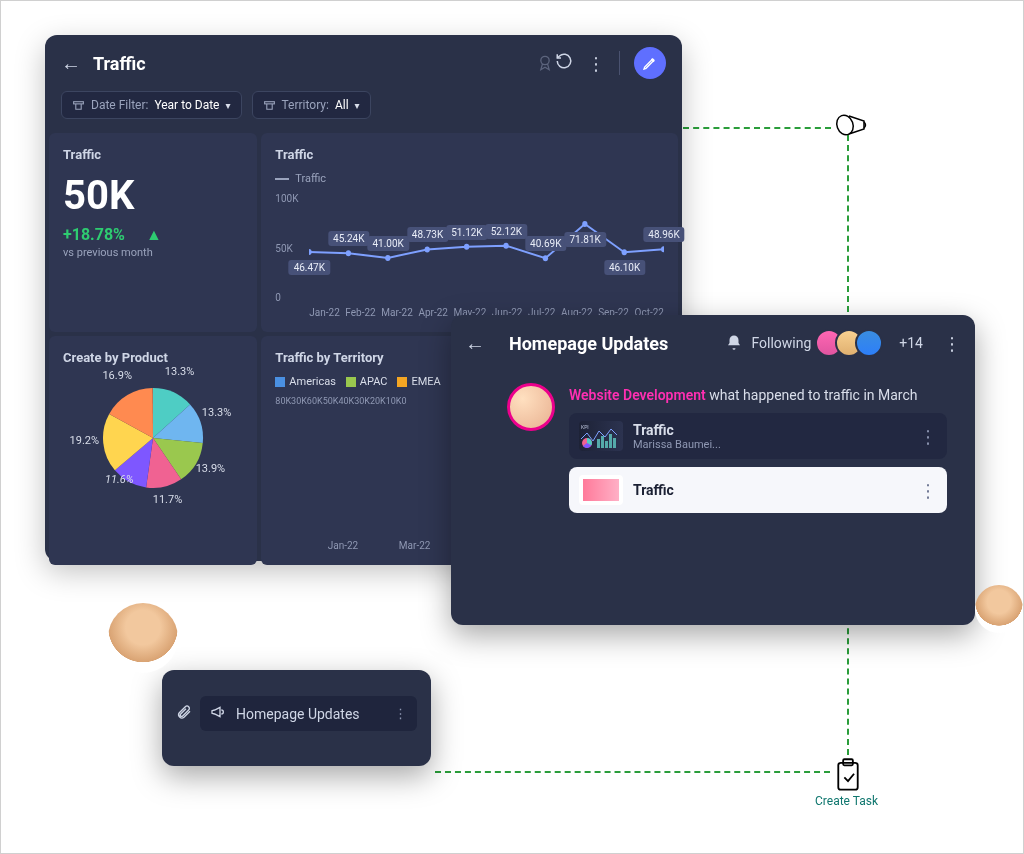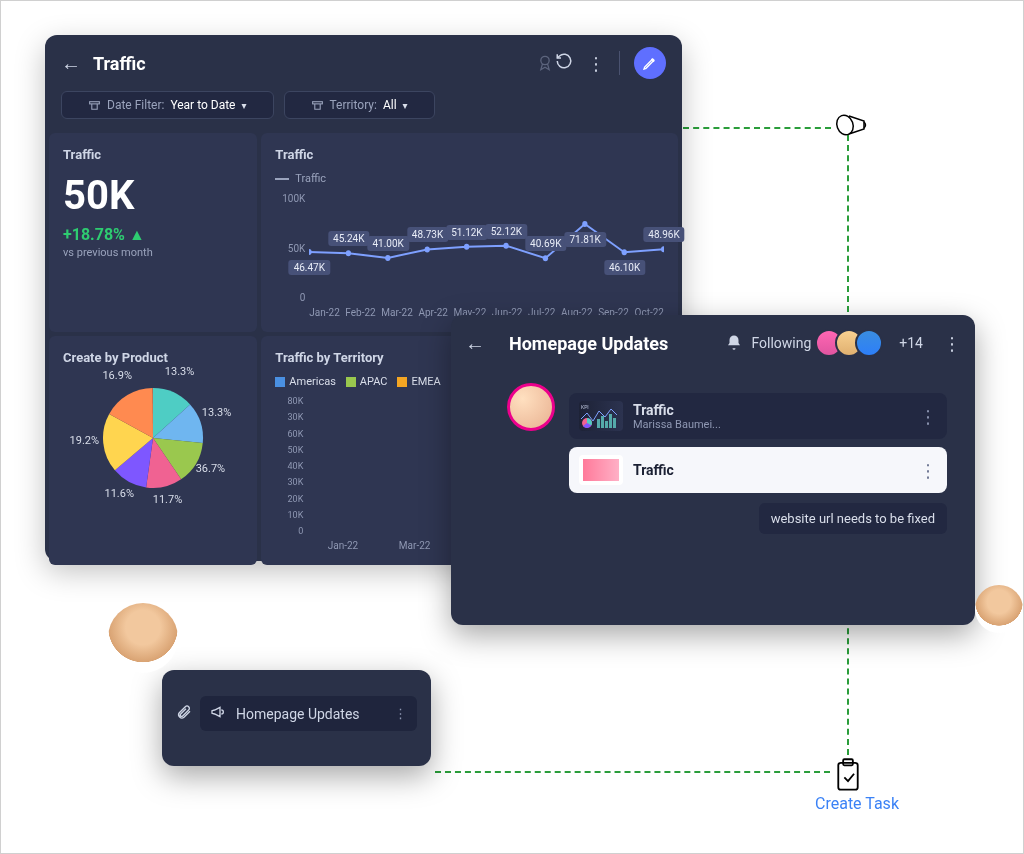--- a/index.html
+++ b/index.html
@@ -7,46 +7,46 @@
 .dash{position:absolute;left:44px;top:34px;width:637px;height:526px;background:#2a3148;border-radius:12px;box-shadow:0 10px 30px rgba(0,0,0,.25);color:#d9deea}
 .dash-header{display:flex;align-items:center;padding:12px 16px}
 .back-arrow{color:#cfd6e6;font-size:20px;margin-right:12px;cursor:pointer}
 .dash-title{color:#fff;font-size:18px;font-weight:700;flex:1}
 .badge-icon{width:20px;height:20px;margin-left:8px;opacity:.5}
 .hdr-actions{display:flex;align-items:center;gap:14px}
 .hdr-actions .icon-btn{color:#cfd6e6;cursor:pointer}
 .edit-btn{width:32px;height:32px;border-radius:50%;background:#5f6fff;display:flex;align-items:center;justify-content:center;color:#fff;cursor:pointer}
 .divider-v{width:1px;height:24px;background:#4a5270}
 .filters{display:flex;gap:10px;padding:0 16px 14px}
-.filter{background:#222841;border:1px solid #3c4560;border-radius:6px;padding:6px 26px;font-size:12px;display:flex;align-items:center;gap:6px;cursor:pointer}
+.filter{background:#222841;border:1px solid #3c4560;border-radius:6px;padding:6px 10px;font-size:12px;display:flex;align-items:center;gap:6px;cursor:pointer}
 .filter .lbl{color:#9aa3bc}
 .filter .val{color:#fff;font-weight:400}
 .grid{display:grid;grid-template-columns:1fr 2fr;grid-template-rows:auto auto;gap:4px;padding:0 4px 4px}
 .card{background:#2f3652;border-radius:6px;padding:14px;color:#d9deea}
 .card h4{font-size:13px;font-weight:700;color:#cfd6e6;margin-bottom:10px}
 .kpi .big{font-size:40px;font-weight:700;color:#fff}
-.kpi .delta{color:#2ecc71;font-size:16px;font-weight:700;display:flex;align-items:center;gap:4px;margin-top:6px}
+.kpi .delta{color:#2ecc71;font-size:16px;font-weight:700;display:flex;align-items:center;gap:21px;margin-top:6px}
 .kpi .sub{color:#9aa3bc;font-size:11px;margin-top:2px}
 .line-card{position:relative}
 .legend-row{display:flex;gap:6px;align-items:center;margin:4px 0 8px}
 .legend-row .dash-line{width:14px;height:0;border-top:2px solid #9aa3bc}
 .legend-row span{font-size:11px;color:#9aa3bc}
 .line-chart{position:relative;height:110px;margin-left:34px}
-.y-axis{position:absolute;left:-34px;top:0;height:100%;display:flex;flex-direction:column;justify-content:space-between;font-size:10px;color:#8f98b3;text-align:right;width:30px}
+.y-axis{position:absolute;left:-34px;top:0;height:100%;display:flex;flex-direction:column;justify-content:space-between;font-size:10px;color:#8f98b3;text-align:left;width:30px}
 .line-svg{width:100%;height:100%}
 .x-axis{display:flex;justify-content:space-between;font-size:10px;color:#8f98b3;margin-left:34px;margin-top:4px}
 .data-label{position:absolute;background:#475178;color:#e8ecf7;font-size:10px;padding:2px 5px;border-radius:3px;transform:translateX(-50%);white-space:nowrap}
 .pie-card{position:relative}
 .pie-svg{display:block;margin:18px auto 0}
 .pie-label{position:absolute;font-size:11px;color:#d9deea}
 .stacked-card .s-legend{display:flex;gap:10px;font-size:11px;margin:2px 0 8px}
 .s-legend span{display:flex;align-items:center;gap:4px}
 .sq{width:10px;height:10px;display:inline-block}
 .stacked-chart{position:relative;height:140px;margin-left:32px}
-.stk-y{position:absolute;left:-32px;top:0;height:100%;display:flex;flex-direction:column;justify-content:space-between;font-size:9px;color:#8f98b3;text-align:right;width:28px}
+.stk-y{position:absolute;left:-32px;top:0;height:100%;display:flex;flex-direction:row;justify-content:space-between;font-size:9px;color:#8f98b3;text-align:right;width:28px}
 .bars{display:flex;align-items:flex-end;height:100%;gap:3px}
 .bar{flex:1;display:flex;flex-direction:column-reverse}
 .seg{width:100%}
 .stk-x{display:flex;justify-content:space-around;font-size:10px;color:#8f98b3;margin-left:32px;margin-top:4px}
 
 .chat{position:absolute;left:450px;top:314px;width:524px;height:310px;background:#2a3148;border-radius:12px;box-shadow:0 10px 30px rgba(0,0,0,.35);color:#d9deea;overflow:hidden;z-index:5}
 .chat-hdr{display:flex;align-items:center;padding:14px 14px;gap:12px}
 .chat-title{color:#fff;font-size:18px;font-weight:700;flex:1}
 .follow{display:flex;align-items:center;gap:8px;color:#cfd6e6;font-size:14px}
 .avatars{display:flex}
@@ -73,21 +73,21 @@
 .task-hdr{display:flex;align-items:center;justify-content:space-between}
 .task-title{font-size:16px;font-weight:700}
 .task-status{background:#4a5270;color:#cfd6e6;font-size:12px;padding:4px 8px;border-radius:4px}
 .task-row{margin-top:12px;display:flex;align-items:center;gap:8px;}
 .task-att{flex:1;background:#1f253d;border-radius:6px;padding:8px 10px;display:flex;align-items:center;gap:10px;font-size:13px}
 .task-att .mh{color:#cfd6e6;font-size:14px}
 .clip{color:#cfd6e6}
 .task-av{position:absolute;left:107px;top:602px;width:70px;height:70px;border-radius:50%;background:#2d7ff9;overflow:hidden;z-index:6}
 .face{width:100%;height:100%;background:radial-gradient(circle at 50% 35%,#f2c89e 30%,#d9a373 60%,#fff 61%)}
 
-.create-label{position:absolute;left:814px;top:793px;font-size:16px;color:#3b82f6}
+.create-label{position:absolute;left:814px;top:793px;font-size:12px;color:#0f766e}
 .clipboard-icon{position:absolute;left:832px;top:757px}
 .megaphone-outline{position:absolute;left:833px;top:109px}
 
 .dash-line-h{position:absolute;border-top:2px dashed #2a9d3a}
 .dash-line-v{position:absolute;border-left:2px dashed #2a9d3a}
 </style>
 </head>
 <body>
 
 <div class="dash-line-h" style="left:682px;top:126px;width:148px"></div>
@@ -194,23 +194,23 @@
           <path d="M0,0 L3.061616997868383e-15,-50 A50,50 0 0 1 37.08708863693696,-33.534278826836 Z" fill="#4ecdc4"></path>
           <path d="M0,0 L37.08708863693696,-33.534278826836 A50,50 0 0 1 49.74755084906501,5.018085742560749 Z" fill="#6fb6f0"></path>
           <path d="M0,0 L49.74755084906501,5.018085742560749 A50,50 0 0 1 28.104168892606523,41.3540287137281 Z" fill="#9ac84e"></path>
           <path d="M0,0 L28.104168892606523,41.3540287137281 A50,50 0 0 1 -6.889514534231902,49.52307128483256 Z" fill="#f06292"></path>
           <path d="M0,0 L-6.889514534231902,49.52307128483256 A50,50 0 0 1 -38.1221255505724,32.35279807847221 Z" fill="#7e57ff"></path>
           <path d="M0,0 L-38.1221255505724,32.35279807847221 A50,50 0 0 1 -43.815334002193175,-24.08768370508577 Z" fill="#ffd54f"></path>
           <path d="M0,0 L-43.815334002193175,-24.08768370508577 A50,50 0 0 1 -0.3141571982779816,-49.99901304280686 Z" fill="#ff8a50"></path>
         </svg>
     <div class="pie-label" style="left: 130.593px; top: 34.85px; transform: translate(-50%, -50%);">13.3%</div>
         <div class="pie-label" style="left: 167.606px; top: 75.7838px; transform: translate(-50%, -50%);">13.3%</div>
-        <div class="pie-label" style="left: 161.421px; top: 131.799px; transform: translate(-50%, -50%);">36.7%</div>
+        <div class="pie-label" style="left: 161.421px; top: 131.799px; transform: translate(-50%, -50%);">13.9%</div>
         <div class="pie-label" style="left: 118.459px; top: 163.22px; transform: translate(-50%, -50%);">11.7%</div>
-        <div class="pie-label" style="left: 70.2408px; top: 157px; transform: translate(-50%, -50%);">11.6%</div>
+        <div class="pie-label" style="left: 70.2408px; top: 143px; transform: translate(-50%, -50%); font-style: italic;">11.6%</div>
         <div class="pie-label" style="left: 35.3433px; top: 103.825px; transform: translate(-50%, -50%);">19.2%</div>
         <div class="pie-label" style="left: 68.2015px; top: 38.5786px; transform: translate(-50%, -50%);">16.9%</div>
       </div>
     <div class="card stacked-card">
       <h4>Traffic by Territory</h4>
       <div class="s-legend" id="s-legend">
           <span><i class="sq" style="background:#4a90e2"></i>Americas</span>
           <span><i class="sq" style="background:#9ac84e"></i>APAC</span>
           <span><i class="sq" style="background:#f5a623"></i>EMEA</span>
         </div>
@@ -304,20 +304,21 @@
       <div class="av" style="background:linear-gradient(#ff66b3,#e055a0)"></div>
       <div class="av" style="background:linear-gradient(#f8d090,#e0b070)"></div>
       <div class="av" style="background:linear-gradient(#3a8de0,#2d7ff9)"></div>
     </div>
     <span class="plus-count">+14</span>
     <span style="font-size:18px;margin-left:8px;color:#cfd6e6">⋮</span>
   </div>
   <div class="msg">
     <div class="msg-av"></div>
     <div class="msg-body">
+      <div class="msg-text"><span class="tag">Website Development</span> <span>what happened to traffic in March</span></div>
       <div class="attach">
         <div class="att-row">
           <div class="att-thumb">
             <svg viewBox="0 0 44 30" width="44" height="30">
                 <text x="2" y="8" font-size="5" fill="#bcc4db">KPI</text>
                 <polyline points="2,18 8,12 14,20 20,10 26,16 32,8 38,14" stroke="#7ea0ff" fill="none" stroke-width="1"></polyline>
                 <circle cx="8" cy="22" r="5" fill="conic-gradient(#f06292,#7e57ff,#4ecdc4)"></circle>
                 <circle cx="8" cy="22" r="5" fill="#f06292"></circle>
                 <path d="M8 22 L8 17 A5 5 0 0 1 12.3 24.5 Z" fill="#4ecdc4"></path>
                 <path d="M8 22 L12.3 24.5 A5 5 0 0 1 4 25 Z" fill="#7e57ff"></path>
@@ -333,21 +334,20 @@
             <div class="att-sub">Marissa Baumei...</div>
           </div>
           <span class="att-more">⋮</span>
         </div>
         <div class="att-row light">
           <div class="att-thumb light"></div>
           <div class="att-name" style="color:#1b2033">Traffic</div>
           <span class="att-more" style="color:#6a7390">⋮</span>
         </div>
       </div>
-      <div style="text-align:right"><div class="reply">website url needs to be fixed</div></div>
     </div>
   </div>
 </div>
 <div class="chat-av-bubble">
     <div class="face"></div>
   </div>
 
 <div class="task-av">
     <div class="face"></div>
   </div>

